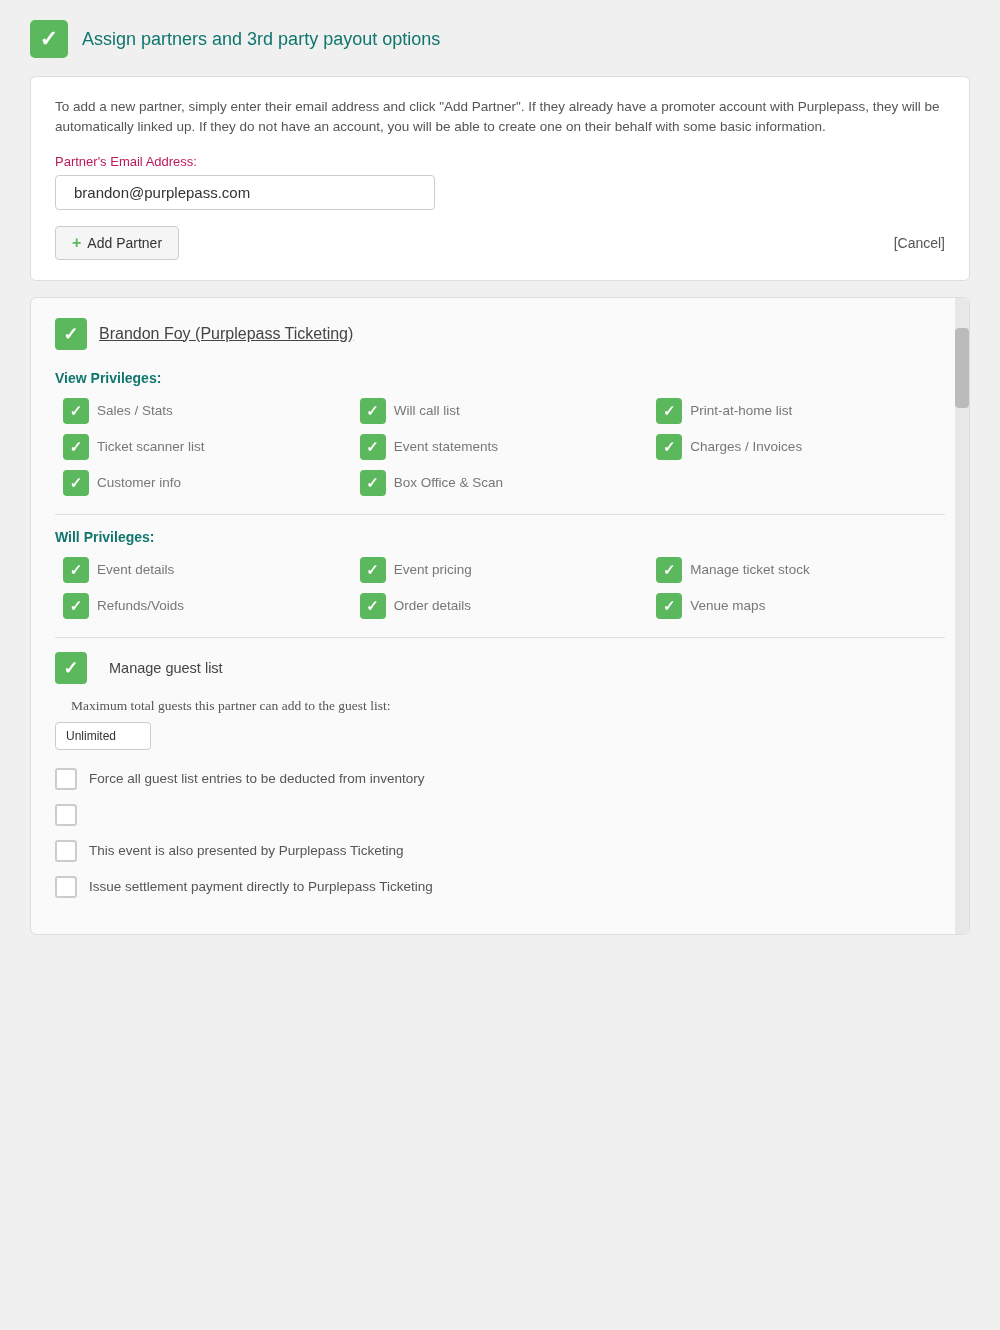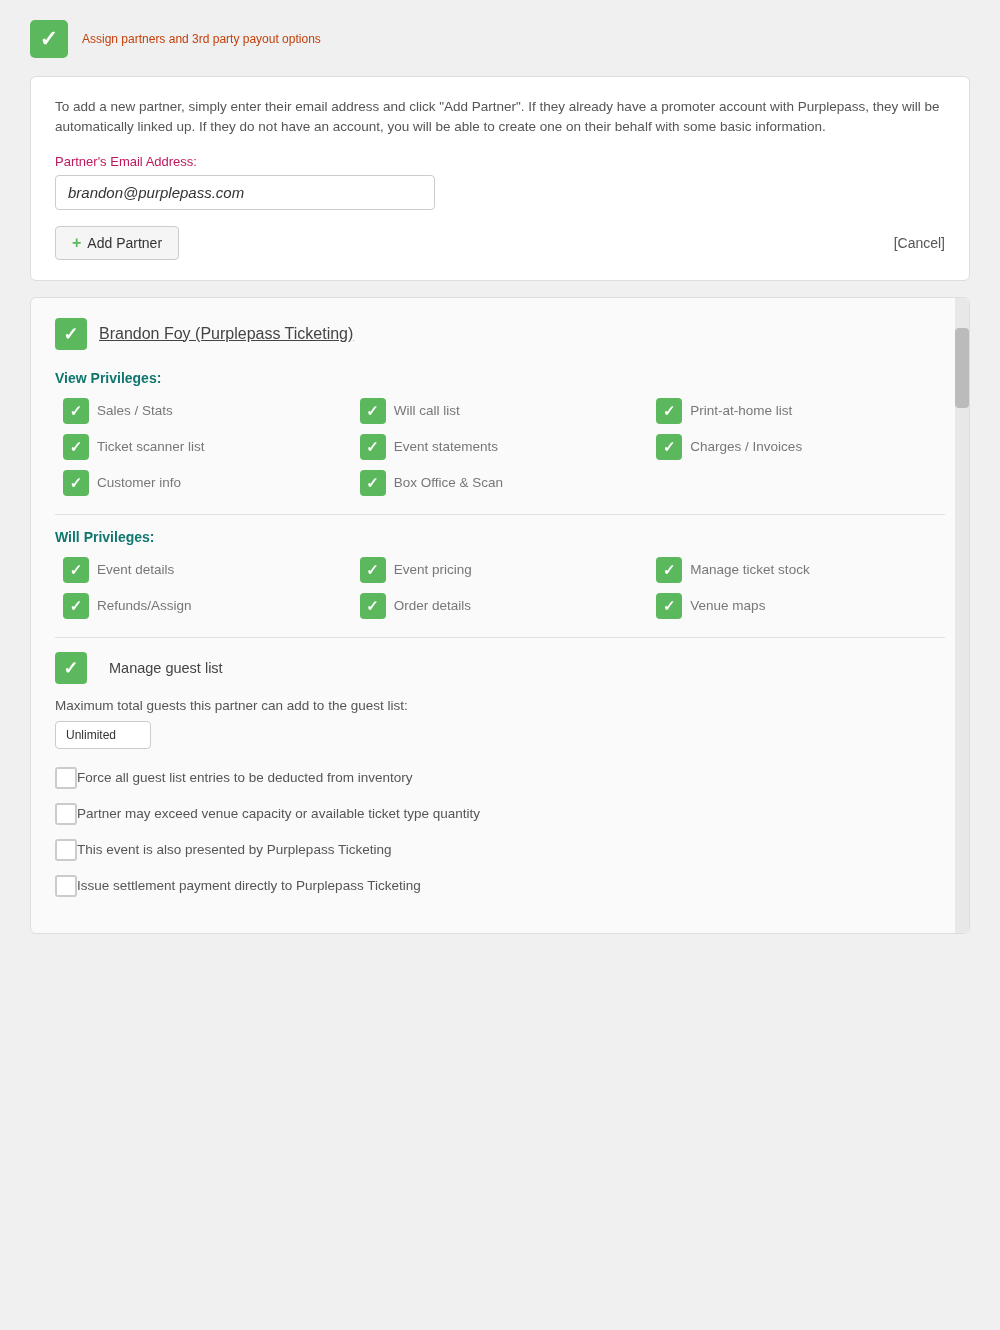--- a/index.html
+++ b/index.html
@@ -37,22 +37,22 @@
       flex-shrink: 0;
     }
 
     .green-checkbox-large .checkmark {
       color: white;
       font-size: 22px;
       font-weight: bold;
     }
 
     .header-title {
-      font-size: 12px;
-      color: #c2410c;
+      font-size: 18px;
+      color: #0f766e;
     }
 
     
     .card {
       background: #fff;
       border: 1px solid #ddd;
       border-radius: 6px;
       padding: 20px 24px;
       margin-bottom: 16px;
     }
@@ -66,28 +66,27 @@
     }
 
     .field-label {
       color: #be185d;
       font-size: 13px;
       margin-bottom: 6px;
     }
 
     .email-input {
       width: 380px;
-      padding: 8px 12px;
+      padding: 8px 18px;
       border: 1px solid #ccc;
       border-radius: 4px;
       font-size: 15px;
       color: #333;
       display: block;
       margin-bottom: 16px;
-      font-style: italic;
     }
 
     .button-row {
       display: flex;
       align-items: center;
       justify-content: space-between;
     }
 
     .add-partner-btn {
       background: #f5f5f5;
@@ -235,36 +234,38 @@
 
     .guest-list-label {
       font-size: 14.5px;
       color: #444;
     }
 
     .max-guests-label {
       color: #555;
       font-size: 13.5px;
       margin-bottom: 8px;
-      margin-left: 0;
+      margin-left: 16px;
+      font-family: Liberation Serif, serif;
     }
 
     .unlimited-input {
       border: 1px solid #ccc;
       border-radius: 4px;
       padding: 6px 10px;
       font-size: 12px;
       color: #333;
       width: 96px;
       margin-bottom: 18px;
     }
 
     .checkbox-option {
       display: flex;
       align-items: center;
+      gap: 12px;
       margin-bottom: 14px;
     }
 
     .square-checkbox {
       width: 22px;
       height: 22px;
       border: 2px solid #ccc;
       border-radius: 3px;
       background: #fff;
       flex-shrink: 0;
@@ -395,21 +396,21 @@
         <div class="privilege-item">
           <div class="green-checkbox-small">
             <span class="checkmark">✓</span>
           </div>
           <span class="privilege-label">Manage ticket stock</span>
         </div>
         <div class="privilege-item">
           <div class="green-checkbox-small">
             <span class="checkmark">✓</span>
           </div>
-          <span class="privilege-label">Refunds/Assign</span>
+          <span class="privilege-label">Refunds/Voids</span>
         </div>
         <div class="privilege-item">
           <div class="green-checkbox-small">
             <span class="checkmark">✓</span>
           </div>
           <span class="privilege-label">Order details</span>
         </div>
         <div class="privilege-item">
           <div class="green-checkbox-small">
             <span class="checkmark">✓</span>
@@ -432,21 +433,20 @@
       <div class="max-guests-label">Maximum total guests this partner can add to the guest list:</div>
       <input class="unlimited-input" type="text" value="Unlimited" style="">
 
       <div class="checkbox-option">
         <div class="square-checkbox"></div>
         <span class="checkbox-text">Force all guest list entries to be deducted from inventory</span>
       </div>
 
       <div class="checkbox-option">
         <div class="square-checkbox"></div>
-        <span class="checkbox-text">Partner may exceed venue capacity or available ticket type quantity</span>
       </div>
 
       <div class="checkbox-option">
         <div class="square-checkbox"></div>
         <span class="checkbox-text">This event is also presented by Purplepass Ticketing</span>
       </div>
 
       <div class="checkbox-option">
         <div class="square-checkbox"></div>
         <span class="checkbox-text">Issue settlement payment directly to Purplepass Ticketing</span>

